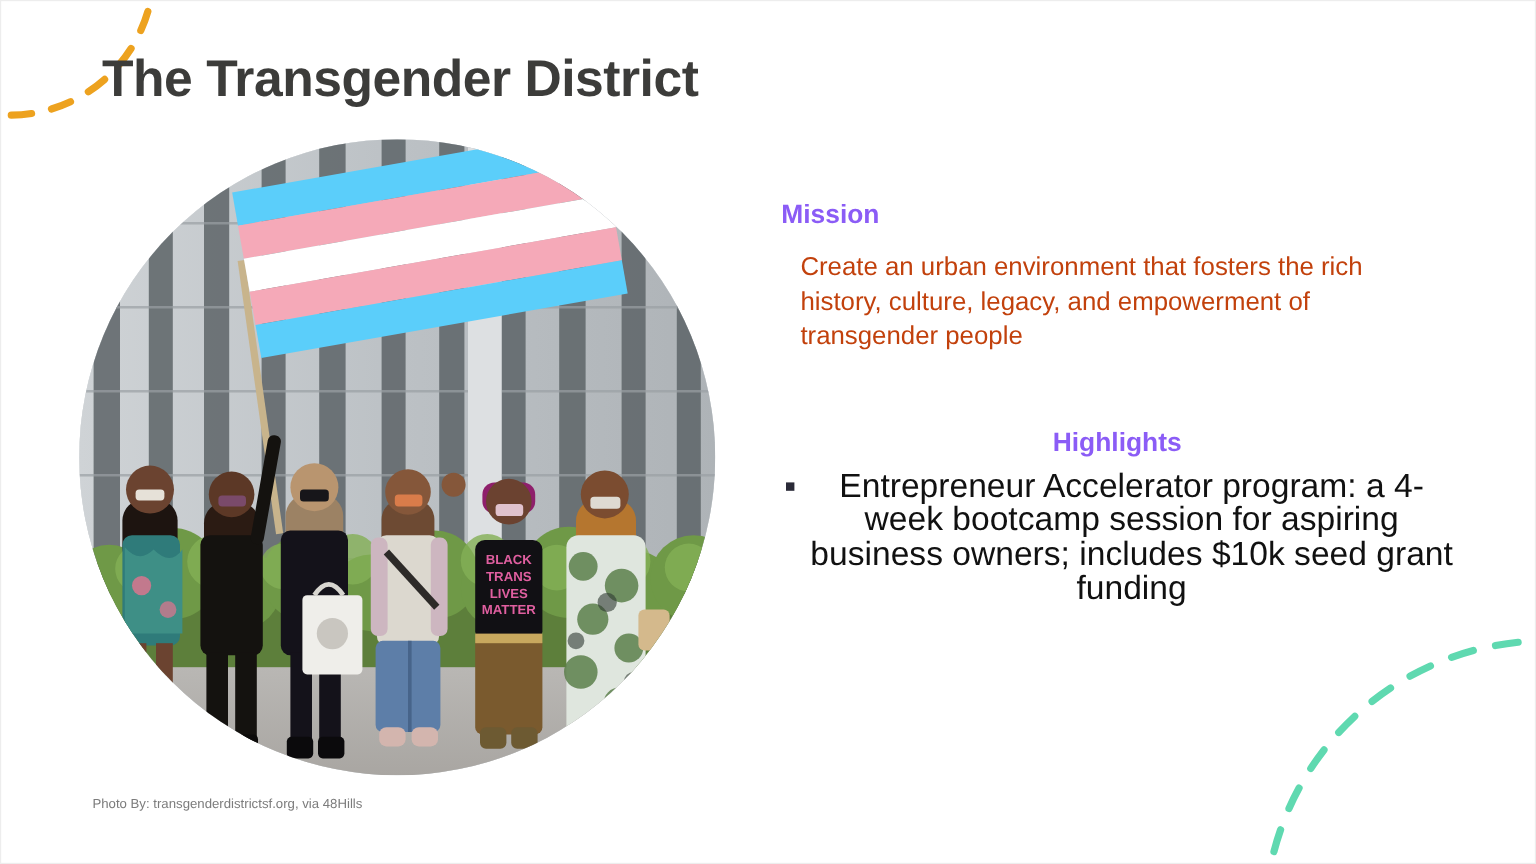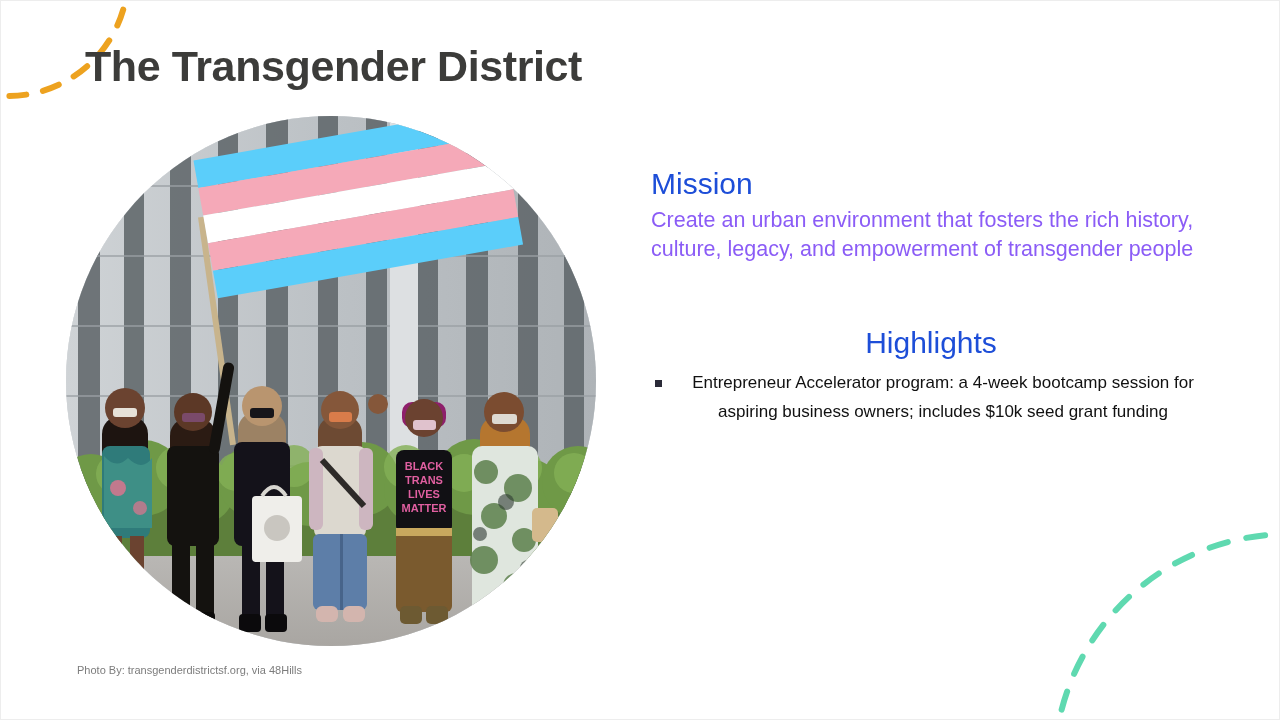--- a/index.html
+++ b/index.html
@@ -21,27 +21,27 @@
 
   
   #photo-wrap{position:absolute;left:65px;top:115px;width:530px;height:530px;
               border-radius:50%;overflow:hidden;background:#cfd2d4;}
   #photo{position:absolute;inset:0;}
 
   #credit{position:absolute;left:76px;top:663px;font-size:11px;color:#7c7c7c;}
 
   
   #content{position:absolute;left:650px;top:165px;width:560px;}
-  .sec-head{color:#1d4ed8;font-weight:normal;font-size:30px;line-height:1.2;
+  .sec-head{color:#8b5cf6;font-weight:bold;font-size:22px;line-height:1.2;
             margin:0 0 4px 0;}
-  .body-text{color:#8b5cf6;font-size:21.5px;line-height:28.6px;margin:0;}
+  .body-text{color:#c2410c;font-size:21.5px;line-height:28.6px;margin:16px;}
   #highlights-block{margin-top:62px;text-align:center;}
   ul.bullets{list-style:none;margin:8px 0 0 0;padding:0;}
   ul.bullets li{position:relative;padding-left:24px;margin-bottom:16px;
-                color:#111111;font-size:17px;line-height:28.6px;}
+                color:#111111;font-size:28px;line-height:28.6px;}
   ul.bullets li:before{content:"";position:absolute;left:4px;top:11px;
                        width:7px;height:7px;background:#2b2b38;}
 </style>
 </head>
 <body>
 
 <div id="slide">
 
   <svg class="arc" id="arc-orange" viewBox="0 0 250 250">
     <circle cx="125" cy="125" r="120" fill="none" stroke="#eda21f" stroke-width="6" stroke-linecap="round" stroke-dasharray="17 17"></circle>

